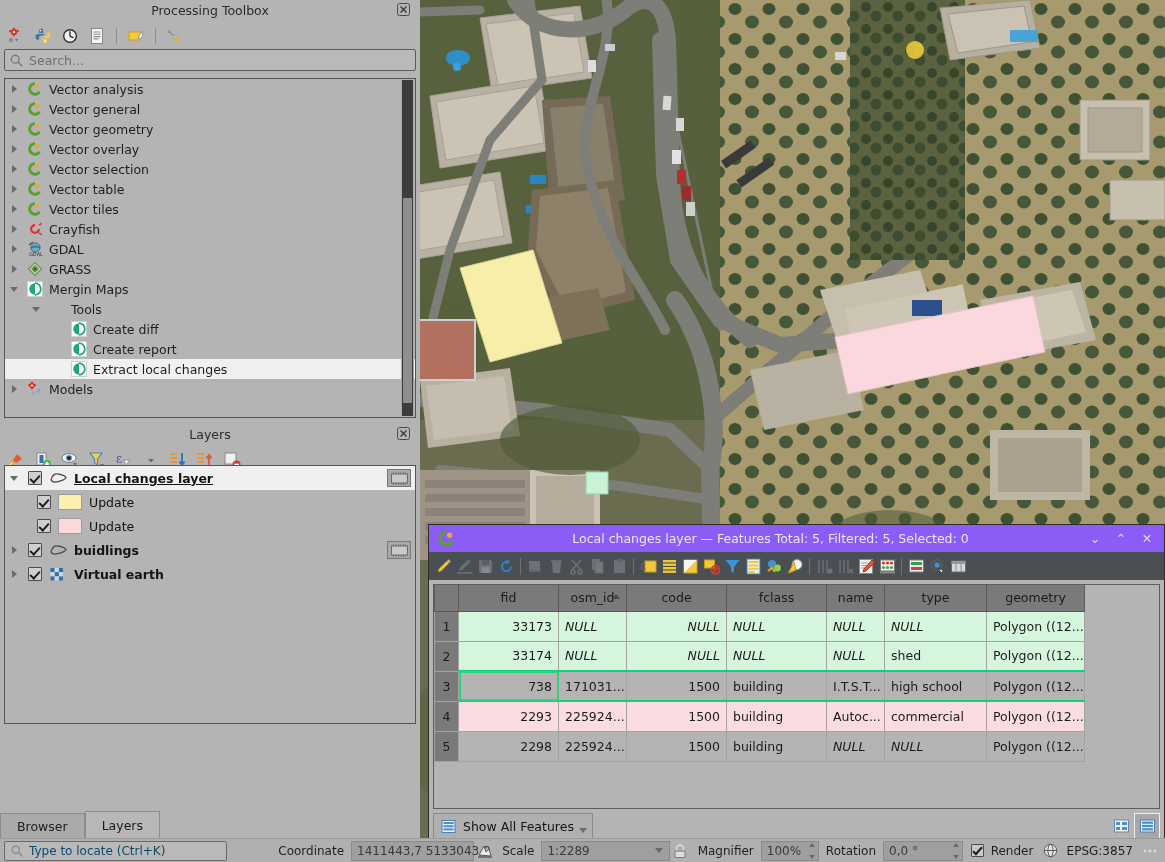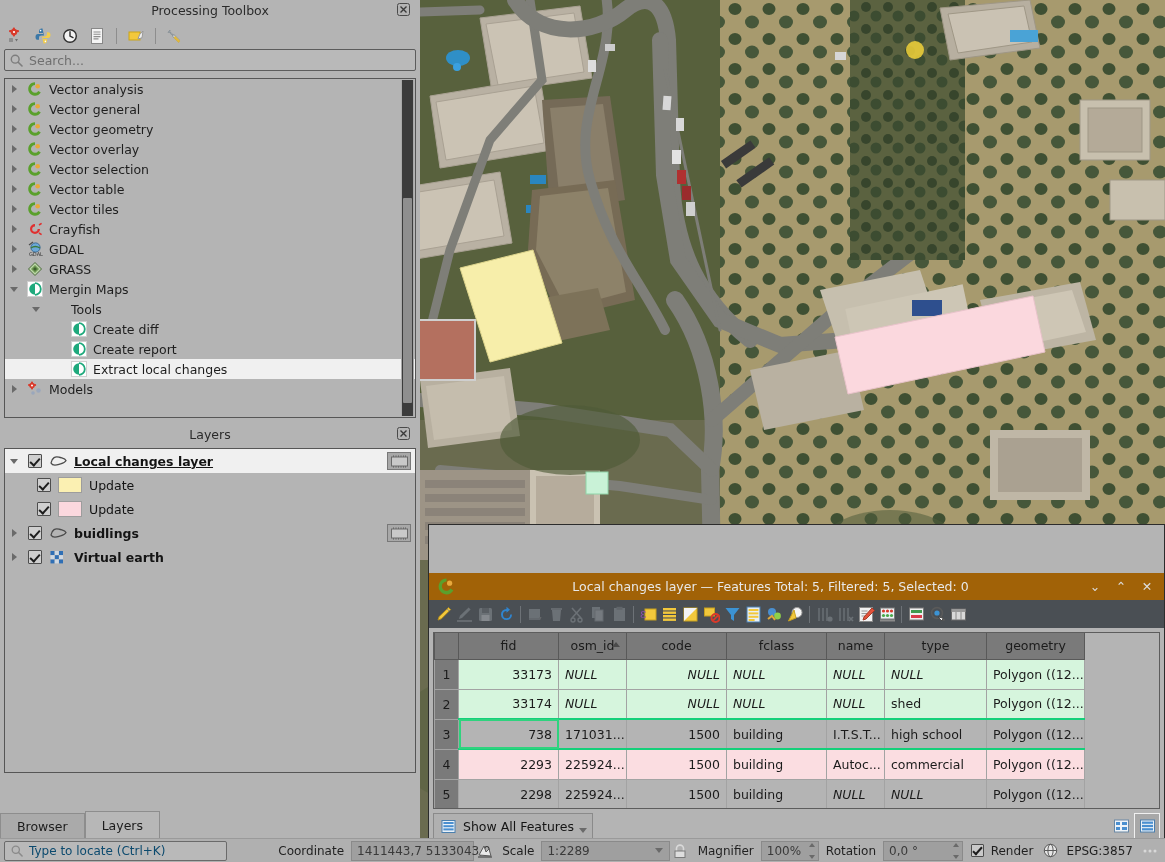--- a/index.html
+++ b/index.html
@@ -80,21 +80,21 @@
   .scrollbar-v .track { position:absolute; left:1px; right:1px; top:0; bottom:0; background:#3c3c3c; }
   .scrollbar-v .thumb {
     position: absolute; left: 2px; right: 2px; background: #8f8f8f;
     border-radius: 1px;
   }
 
   
   #layers-title { position: absolute; left: 0; top: 424px; width: 420px; }
   #layers-toolrow { position: absolute; left: 0; top: 446px; width: 420px; }
   #layers-tree {
-    position: absolute; left: 4px; top: 448px; width: 412px; height: 325px;
+    position: absolute; left: 4px; top: 465px; width: 412px; height: 259px;
     background: #b4b4b4; border: 1px solid #565656; overflow: hidden;
   }
   .lrow {
     height: 24px; display: flex; align-items: center; gap: 7px;
     padding-left: 4px; position: relative;
   }
   .lrow.sel { background: #f0f0f0; }
   .chk {
     width: 14px; height: 14px; flex: 0 0 14px;
     border: 1px solid #4d4d4d; background: #cfcfcf; position: relative; border-radius: 1px;
@@ -153,22 +153,22 @@
   }
   #map-canvas { position: absolute; inset: 0; }
 
   
   #attr-window {
     position: absolute; left: 428px; top: 524px; width: 737px; height: 322px;
     background: #b4b4b4; border: 1px solid #2c2c2c;
     display: flex; flex-direction: column;
   }
   #attr-titlebar {
-    height: 27px; background: #a16207; display: flex; align-items: center;
-    color: #e8e8e8; font-size: 12.5px; padding: 0 4px; flex: 0 0 27px; margin-top: 48px;
+    height: 27px; background: #8b5cf6; display: flex; align-items: center;
+    color: #e8e8e8; font-size: 12.5px; padding: 0 4px; flex: 0 0 27px;
   }
   #attr-titlebar .ttl { flex: 1; text-align: center; }
   .winbtn { width: 26px; height: 24px; display: flex; align-items: center; justify-content: center; color: #dcdcdc; }
   #attr-toolbar {
     height: 28px; background: #4a4f54; display: flex; align-items: center; gap: 1px;
     padding: 0 4px; flex: 0 0 28px;
   }
   .atb { width: 20px; height: 22px; display: flex; align-items: center; justify-content: center; }
   .atb svg { display:block; }
   .atbsep { width: 1px; height: 17px; background: #6d7277; margin: 0 3px; }

